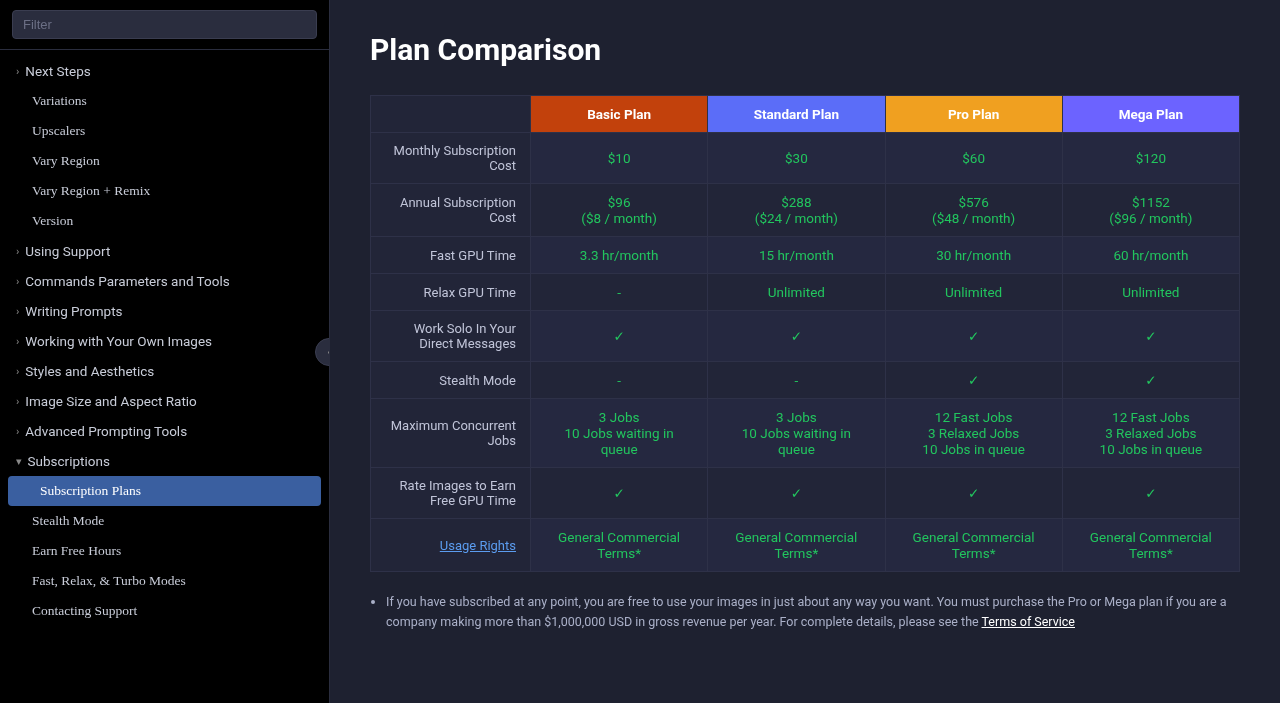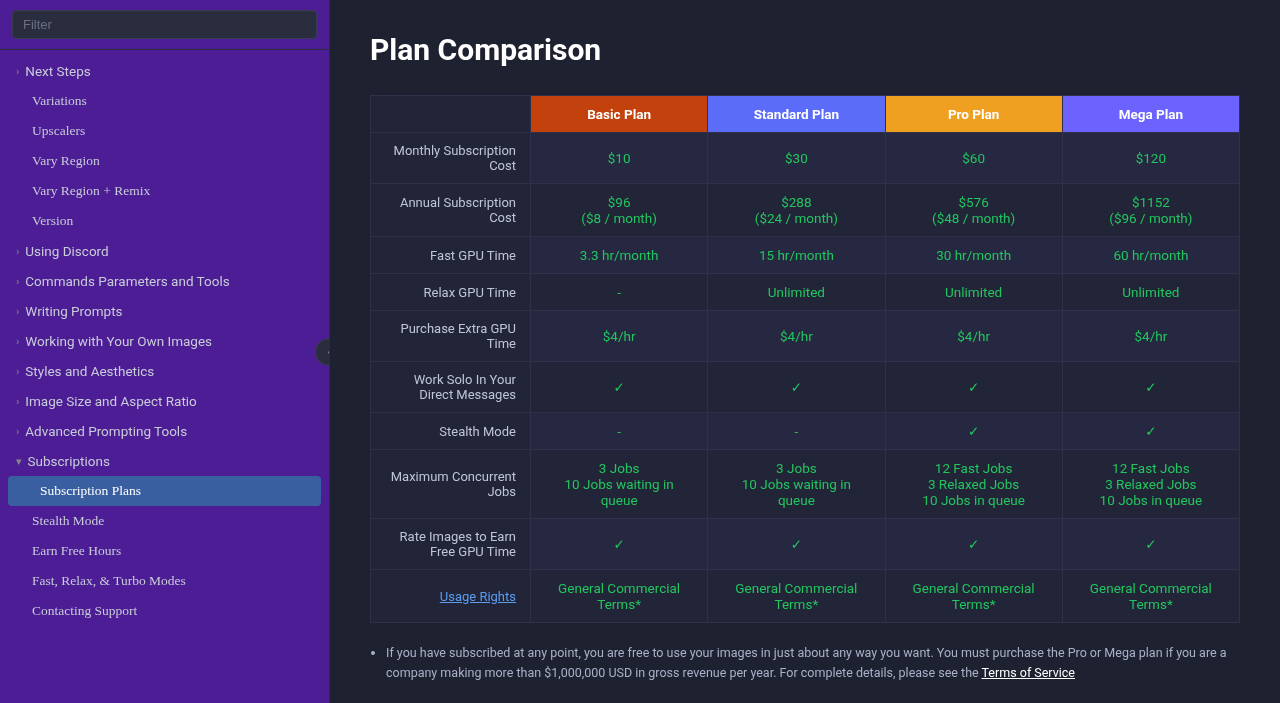--- a/index.html
+++ b/index.html
@@ -9,21 +9,21 @@
       color: #c8ccd8;
       display: flex;
       height: 100vh;
       overflow: hidden;
     }
 
     
     .sidebar {
       width: 330px;
       min-width: 330px;
-      background-color: #4c1d95;
+      background-color: #000000;
       display: flex;
       flex-direction: column;
       overflow-y: auto;
       border-right: 1px solid #2a2d3e;
       position: relative;
     }
     .sidebar-filter {
       padding: 10px 12px;
       border-bottom: 1px solid #2a2d3e;
     }
@@ -192,21 +192,21 @@
         <span>Vary Region</span>
       </div>
       <div class="nav-item sub">
         <span>Vary Region + Remix</span>
       </div>
       <div class="nav-item sub">
         <span>Version</span>
       </div>
       <div class="nav-item">
         <span class="chevron">›</span>
-        <span>Using Discord</span>
+        <span>Using Support</span>
       </div>
       <div class="nav-item">
         <span class="chevron">›</span>
         <span>Commands Parameters and Tools</span>
       </div>
       <div class="nav-item">
         <span class="chevron">›</span>
         <span>Writing Prompts</span>
       </div>
       <div class="nav-item">
@@ -285,27 +285,20 @@
           <td>60 hr/month</td>
         </tr>
         <tr>
           <td>Relax GPU Time</td>
           <td>-</td>
           <td>Unlimited</td>
           <td>Unlimited</td>
           <td>Unlimited</td>
         </tr>
         <tr>
-          <td>Purchase Extra GPU Time</td>
-          <td>$4/hr</td>
-          <td>$4/hr</td>
-          <td>$4/hr</td>
-          <td>$4/hr</td>
-        </tr>
-        <tr>
           <td>Work Solo In Your Direct Messages</td>
           <td>✓</td>
           <td>✓</td>
           <td>✓</td>
           <td>✓</td>
         </tr>
         <tr>
           <td>Stealth Mode</td>
           <td>-</td>
           <td>-</td>

